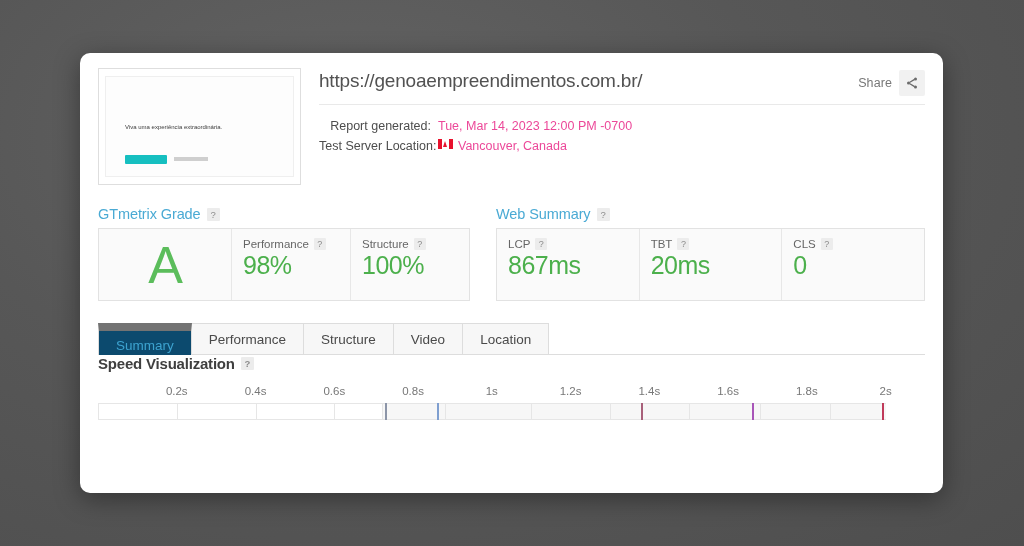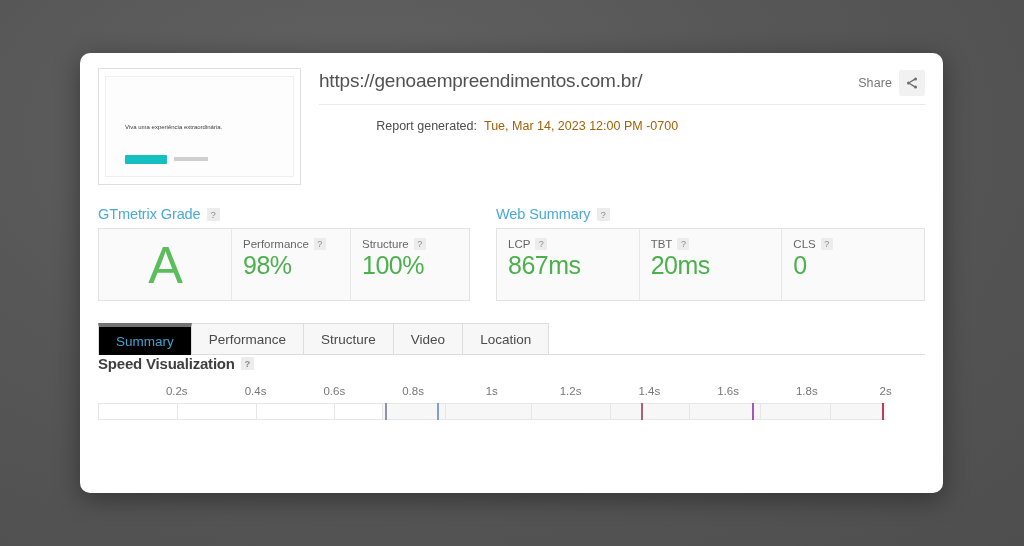--- a/index.html
+++ b/index.html
@@ -121,29 +121,29 @@
     letter-spacing: -.2px;
   }
   .header-divider {
     border-bottom: 1px solid #e9e9e9;
     margin-top: 10px;
     margin-right: 0px;
   }
 
   
   .meta-table { margin-top: 11px; font-size: 12.5px; }
-  .meta-row { display: flex; align-items: center; height: 20px; margin-left: 46px; }
+  .meta-row { display: flex; align-items: center; height: 20px; }
   .meta-label {
     width: 119px;
     text-align: right;
     color: #4d4d4d;
     padding-right: 7px;
     white-space: nowrap;
   }
-  .meta-value { color: #a16207; white-space: nowrap; display: flex; align-items: flex-start; gap: 5px; }
+  .meta-value { color: #ec4899; white-space: nowrap; display: flex; align-items: flex-start; gap: 5px; }
 
   .flag-ca {
     display: inline-block;
     width: 15px; height: 10px;
     position: relative;
     background: #ffffff;
     vertical-align: middle;
   }
   .flag-ca::before, .flag-ca::after {
     content: ""; position: absolute; top: 0; bottom: 0; width: 4px; background: #e8112d;
@@ -260,23 +260,23 @@
     font-size: 13.5px;
     color: #4a4a4a;
     border: 1px solid #dddddd;
     border-bottom: none;
     border-left: none;
     background: #f7f7f7;
     white-space: nowrap;
   }
   .tab:first-child { border-left: 1px solid #dddddd; }
   .tab.active {
-    background: #000000;
+    background: #0c4a6e;
     color: #3da3d0;
-    border-top: 4px solid #737373;
+    border-top: 8px solid #737373;
     line-height: 30px;
     position: relative;
     z-index: 2;
     margin-bottom: -1px;
     height: 32px;
   }
   #tab-spacer { flex: 1 1 auto; height: 31px; }
 
   
   #speed-visualization { }
@@ -358,20 +358,29 @@
 
         <div class="meta-table">
 
           <div class="meta-row">
             <div class="meta-label">Report generated:</div>
             <div class="meta-value">
               <span>Tue, Mar 14, 2023 12:00 PM -0700</span>
             </div>
           </div>
 
+          <div class="meta-row">
+            <div class="meta-label">Test Server Location:</div>
+            <div class="meta-value">
+              <span class="flag-ca">
+                  <i class="flag-leaf"></i>
+                </span>
+              <span>Vancouver, Canada</span>
+            </div>
+          </div>
 
 
         </div>
       </div>
     </div>
 
     <div class="scores-region">
 
       <div class="score-group" id="gtmetrix-grade-group">
         <div class="group-title">

